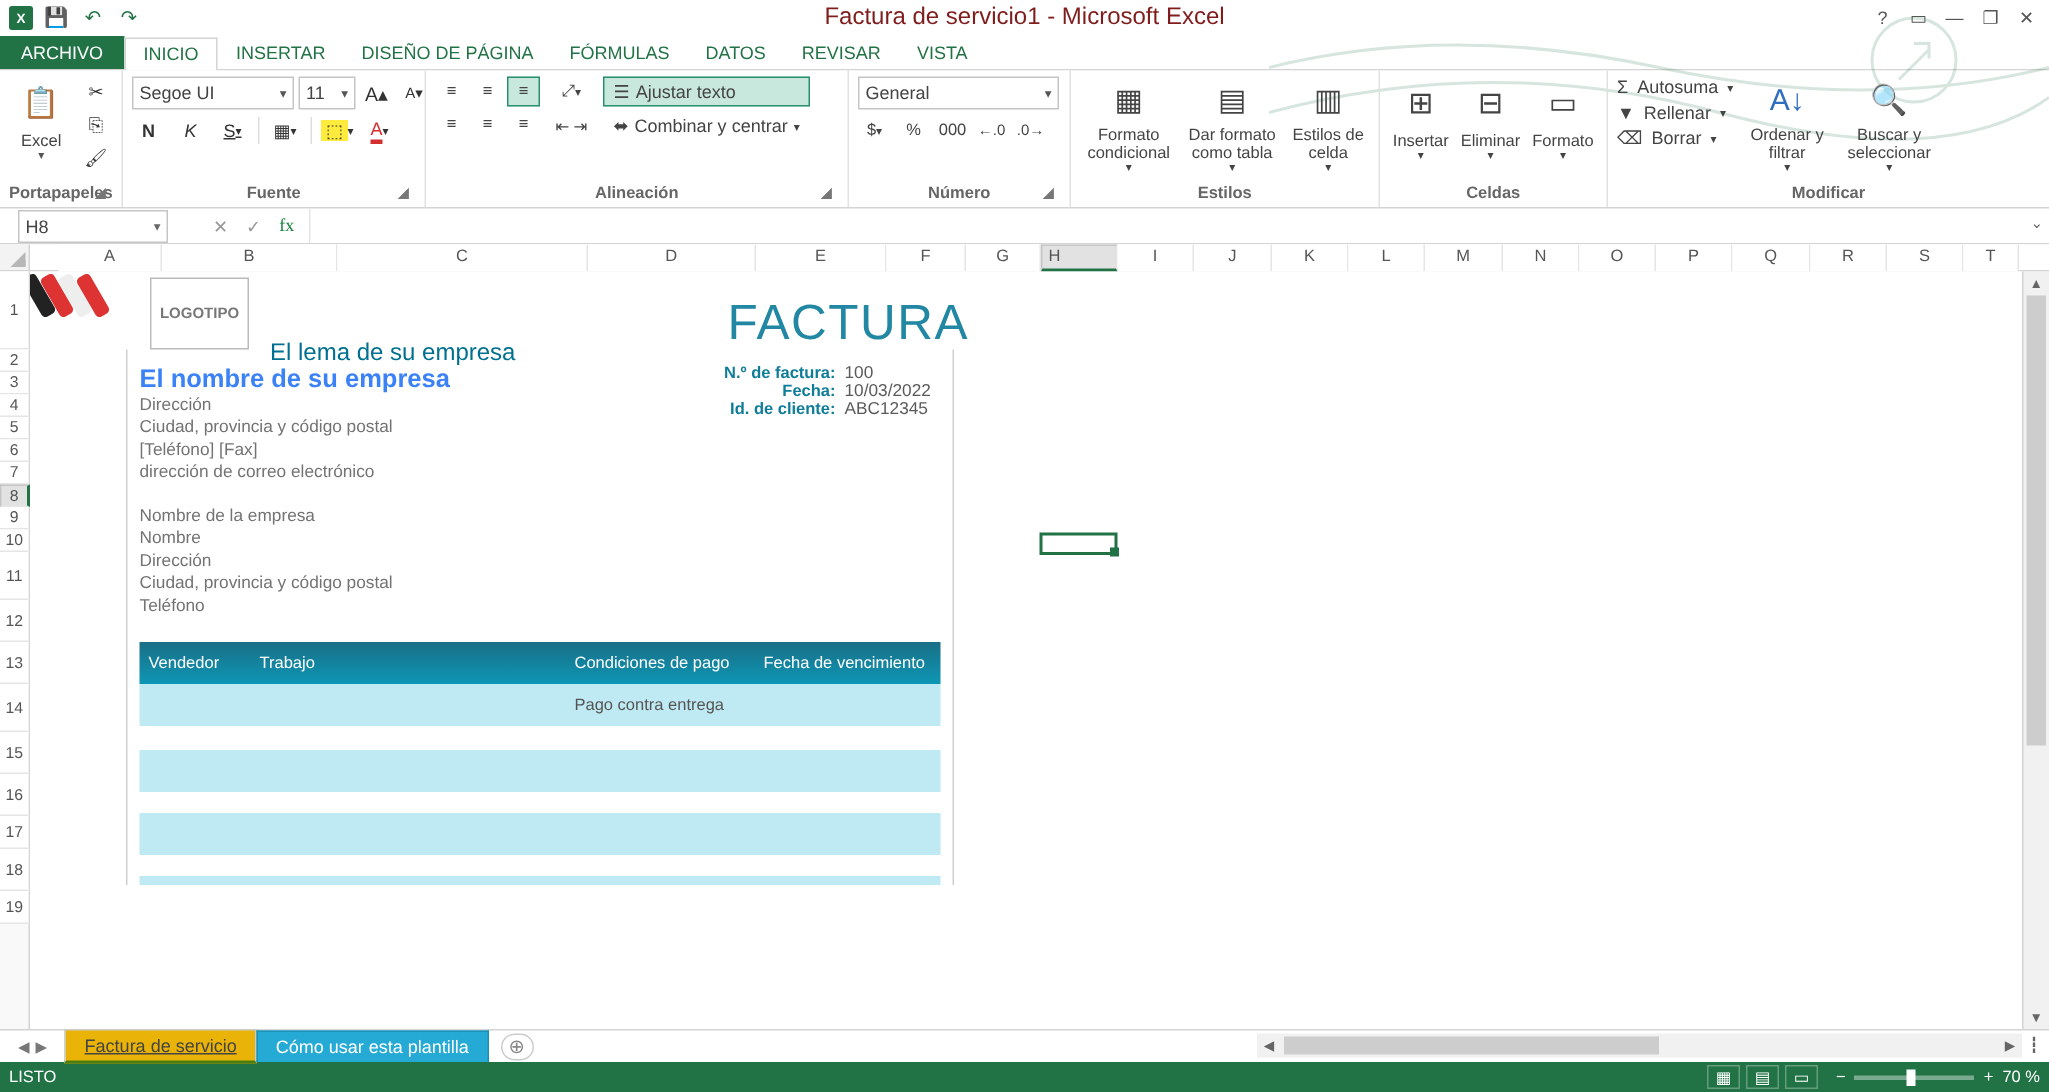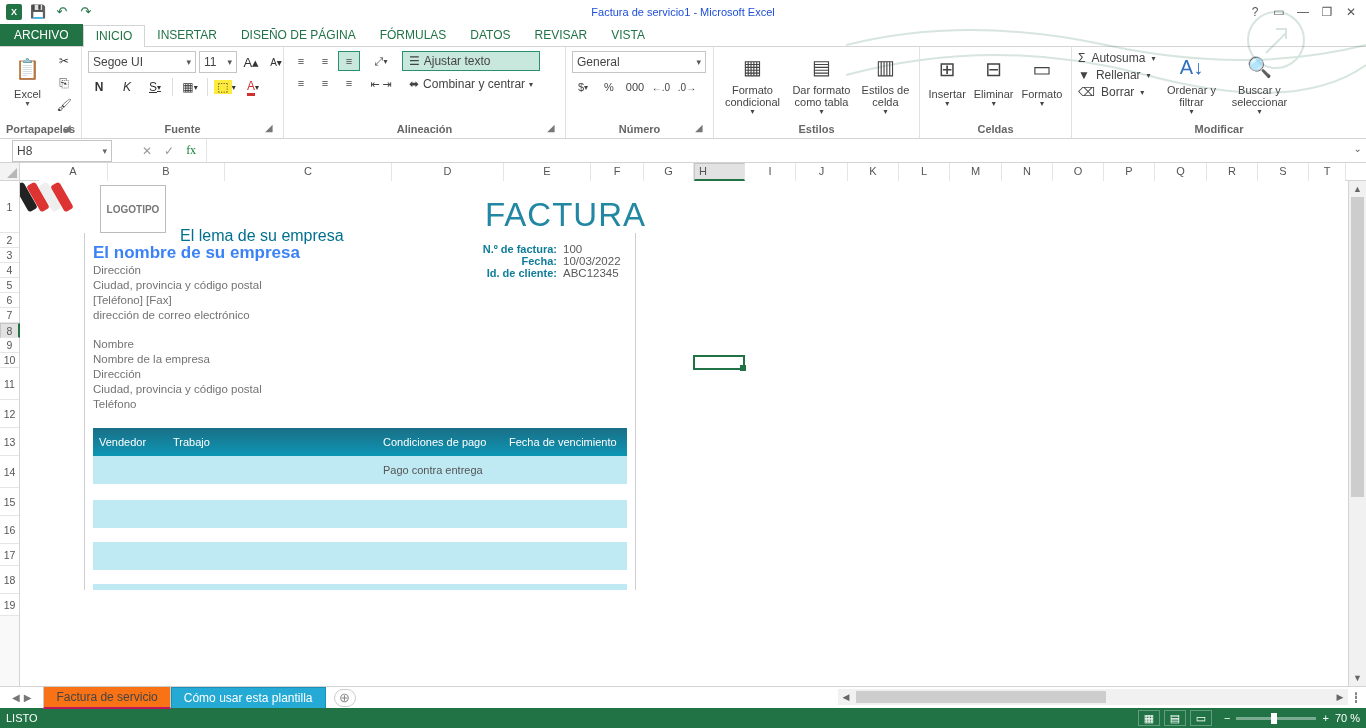--- a/index.html
+++ b/index.html
@@ -3,21 +3,21 @@
 <meta charset="utf-8">
 <style>
 * { box-sizing: border-box; margin: 0; padding: 0; font-family: "Segoe UI", Tahoma, sans-serif; }
 body { width: 1366px; height: 728px; overflow: hidden; background: #fff; position: relative; font-size: 12px; color: #444; }
 
 
 .titlebar { height: 24px; background: #fff; border-bottom: 1px solid #fff; display: flex; align-items: center; position: relative; }
 .qat { display: flex; align-items: center; gap: 8px; padding-left: 6px; }
 .qat .xl-icon { width: 16px; height: 16px; background: #217346; border-radius: 2px; color:#fff; font-size:9px; font-weight:bold; display:flex; align-items:center; justify-content:center;}
 .qat .q-icon { width: 16px; height: 16px; display:flex; align-items:center; justify-content:center; font-size:13px; color:#217346;}
-.titlebar .title { position: absolute; left: 0; right: 0; text-align: center; font-size: 11px; color: #1d4ed8; pointer-events:none;}
+.titlebar .title { position: absolute; left: 0; right: 0; text-align: center; font-size: 16px; color: #7f1d1d; pointer-events:none;}
 .winbtns { position: absolute; right: 0; top: 0; display: flex; gap: 6px; align-items: center; height: 24px; padding-right:6px;}
 .winbtns div { width: 18px; height: 16px; display:flex; align-items:center; justify-content:center; color:#555; font-size:12px;}
 
 
 .tabs { height: 22px; display: flex; align-items: flex-end; background:#fff; }
 .tab { padding: 3px 12px 4px; font-size: 12px; color: #217346; background:#fff; cursor:default;}
 .tab.file { background: #217346; color: #fff; padding:4px 14px;}
 .tab.active { border-top:1px solid #d4d4d4; border-left:1px solid #d4d4d4; border-right:1px solid #d4d4d4; background:#fff; color:#217346; font-weight:normal; position:relative; top:1px;}
 .tabs-border { height:1px; background:#d4d4d4; }
 
@@ -86,21 +86,21 @@
 .bandrow div{padding:0 6px;}
 .c-vend{width:74px;} .c-trab{width:210px;} .c-cond{width:126px;} .c-fven{flex:1;}
 .c-cant{width:74px;} .c-desc{width:210px;} .c-ppu{width:126px;} .c-tot{flex:1;}
 .sel-cell { position:absolute; border:2px solid #217346; width:52px; height:15px;}
 .sel-cell::after{content:""; position:absolute; right:-3px; bottom:-3px; width:6px; height:6px; background:#217346;}
 
 
 .sheettabs { height:22px; background:#fff; border-top:1px solid #d4d4d4; display:flex; align-items:center; position:relative;}
 .navarrows { display:flex; gap:4px; padding:0 12px; color:#777; font-size:10px;}
 .st { padding:3px 12px; font-size:12px; border:1px solid #ccc; background:#fff; border-bottom:none;}
-.st.active { background:#f97316; border-bottom:2px solid #be185d;}
+.st.active { background:#eab308; border-bottom:2px solid #4d7c0f;text-decoration:underline;}
 .st.other { background:#24aad4; color:#fff; border-color:#1a90b7;}
 .plustab { width:22px; height:18px; border:1px solid #ccc; border-radius:10px; margin-left:8px; display:flex; align-items:center; justify-content:center; color:#888; font-size:13px;}
 .hscrollbar { position:absolute; right:18px; top:2px; height:16px; width:510px; background:#f1f1f1; display:flex; align-items:center;}
 .hscrollbar .l,.hscrollbar .r{width:16px; text-align:center; font-size:9px; color:#666;}
 .hscrollbar .tr{height:12px; background:#cdcdcd; width:250px; margin-left:2px;}
 .splitter{position:absolute; right:4px; top:2px; width:12px; height:16px; color:#666; font-size:10px; display:flex; align-items:center; justify-content:center;}
 
 
 .status { height:20px; background:#217346; color:#fff; display:flex; align-items:center; font-size:11px; justify-content:space-between; padding:0 6px;}
 .status .views { display:flex; gap:4px; align-items:center;}
@@ -416,22 +416,22 @@
             <div class="label-r">Id. de cliente:</div>
           </div>
           <div style="display:flex;flex-direction:column">
             <div class="val-r">100</div>
             <div class="val-r">10/03/2022</div>
             <div class="val-r">ABC12345</div>
           </div>
         </div>
       </div>
       <div style="height:14px"></div>
+      <div class="fl">Nombre de la empresa</div>
       <div class="fl">Nombre</div>
-      <div class="fl">Nombre de la empresa</div>
       <div class="fl">Dirección</div>
       <div class="fl">Ciudad, provincia y código postal</div>
       <div class="fl">Teléfono</div>
       <div style="height:16px"></div>
 
       <div class="bandhdr">
         <div class="c-vend">Vendedor</div>
         <div class="c-trab">Trabajo</div>
         <div class="c-cond">Condiciones de pago</div>
         <div class="c-fven">Fecha de vencimiento</div>

